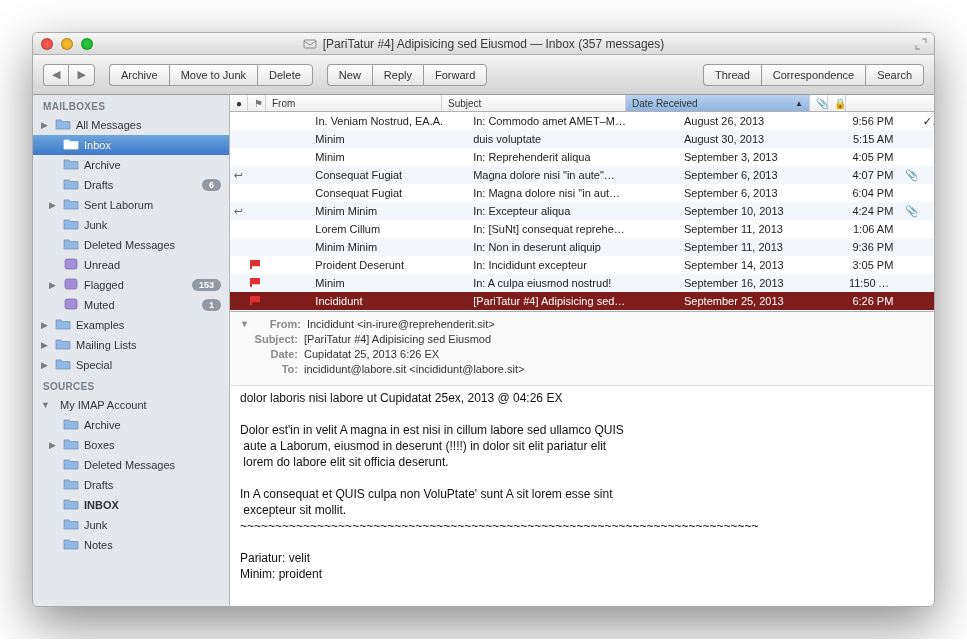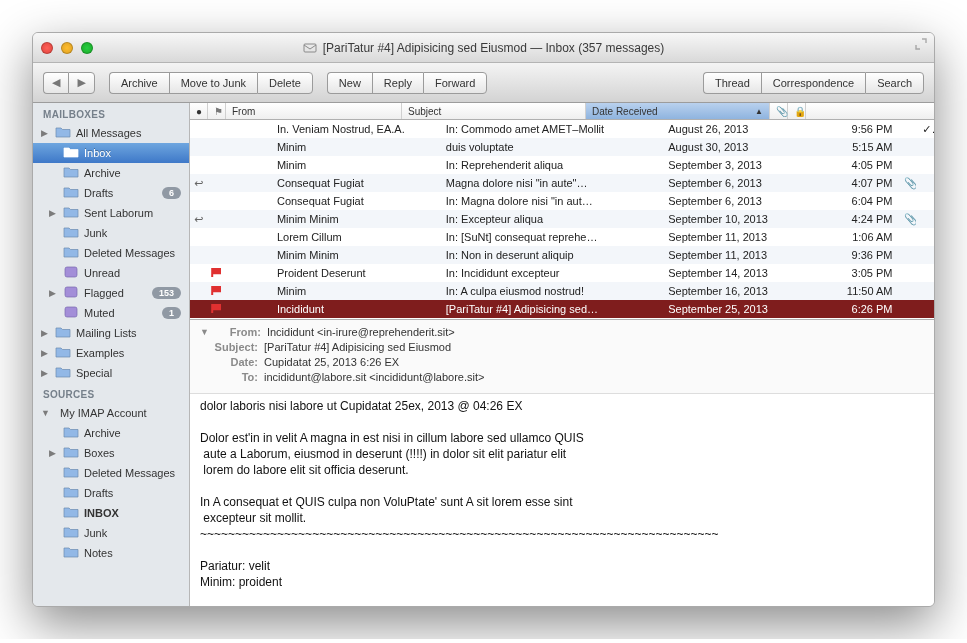--- a/index.html
+++ b/index.html
@@ -4,21 +4,21 @@
 <style>
   * { box-sizing: border-box; margin: 0; padding: 0; }
   body { font-family: "Lucida Grande", "Helvetica Neue", Arial, sans-serif; font-size: 11px; background: #fff; }
   .window {
     width: 903px; height: 575px; margin: 32px; border-radius: 6px;
     background: #ececec; box-shadow: 0 18px 50px rgba(0,0,0,0.45); overflow: hidden;
     display: flex; flex-direction: column; border: 1px solid #aaa;
   }
   
   .titlebar {
-    height: 30px; background: linear-gradient(#f7f7f7,#d9d9d9);
+    height: 22px; background: linear-gradient(#f7f7f7,#d9d9d9);
     display: flex; align-items: center; padding: 0 8px; border-bottom: 1px solid #b4b4b4; position: relative;
   }
   .traffic { display:flex; gap:8px; }
   .tl { width:12px; height:12px; border-radius:50%; border:1px solid rgba(0,0,0,0.2);}
   .tl.red{background:radial-gradient(#ff6159,#e0443e);} .tl.yellow{background:radial-gradient(#ffbd2e,#dea123);} .tl.green{background:radial-gradient(#29ce42,#1aab29);}
   .title { position:absolute; left:0; right:0; text-align:center; font-size:12px; color:#3a3a3a; display:flex; gap:6px; justify-content:center; align-items:center;}
   .maxbtn { position:absolute; right:6px; top:4px; width:14px; height:14px; opacity:0.5;}
   
   .toolbar {
     height: 40px; background: linear-gradient(#f4f4f4,#d3d3d3); border-bottom:1px solid #9c9c9c;
@@ -31,21 +31,21 @@
     box-shadow: 0 1px 0 rgba(255,255,255,0.7) inset;
   }
   .seg .btn { border-radius:0; border-right-width:0; }
   .seg .btn:first-child{ border-top-left-radius:4px; border-bottom-left-radius:4px;}
   .seg .btn:last-child{ border-top-right-radius:4px; border-bottom-right-radius:4px; border-right-width:1px;}
   .nav .btn{ padding: 0 8px; color:#777;}
   .spacer{ flex:1;}
   
   .body { flex:1; display:flex; overflow:hidden;}
   
-  .sidebar { width:157px; background:#e4e8ec; border-right:1px solid #b7b7b7; overflow-y:auto; padding-bottom:15px;}
+  .sidebar { width:197px; background:#e4e8ec; border-right:1px solid #b7b7b7; overflow-y:auto; padding-bottom:15px;}
   .sb-header { font-size:10px; font-weight:bold; color:#76808b; padding:6px 10px 3px; text-transform:uppercase; letter-spacing:0.3px;}
   .sb-item { display:flex; align-items:center; height:20px; padding:0 8px 0 8px; gap:5px; color:#333; cursor:default;}
   .sb-item.sel { background: linear-gradient(#6ea6df,#3e78c8); color:#fff;}
   .sb-item.sel .sb-label{ color:#fff; text-shadow:0 -1px 0 rgba(0,0,0,0.3);}
   .sb-item.sel .tri, .sb-item.sel svg *{ stroke:#fff; fill:#fff;}
   .tri { width:9px; font-size:9px; color:#7b7b7b;}
   .tri.down::before{content:"▼";} .tri.right::before{content:"▶";} .tri.none::before{content:"";}
   .sb-indent1{ padding-left: 16px;}
   .sb-label{ flex:1; white-space:nowrap; overflow:hidden; text-overflow:ellipsis; font-size:11px; color:#333;}
   .sb-count{ background:#9099a4; color:#fff; font-size:9px; font-weight:bold; border-radius:8px; padding:1px 7px;}
@@ -209,28 +209,28 @@
                 <rect x="2" y="2" width="12" height="10" rx="2" fill="#a38ed8" stroke="#7a68b0" stroke-width="0.7"></rect>
               </svg></span>
             <span class="sb-label">Muted</span>
             <span class="sb-count">1</span>
           </div>
           <div class="sb-item">
             <span class="tri right"></span>
             <span><svg class="folder-icon" viewBox="0 0 16 14">
                 <path d="M1 3 L6 3 L7.5 4.5 L15 4.5 L15 12 L1 12 Z" fill="#92b8e6" stroke="#6a8ab0" stroke-width="0.7"></path>
               </svg></span>
+            <span class="sb-label">Examples</span>
+          </div>
+          <div class="sb-item">
+            <span class="tri right"></span>
+            <span><svg class="folder-icon" viewBox="0 0 16 14">
+                <path d="M1 3 L6 3 L7.5 4.5 L15 4.5 L15 12 L1 12 Z" fill="#92b8e6" stroke="#6a8ab0" stroke-width="0.7"></path>
+              </svg></span>
             <span class="sb-label">Mailing Lists</span>
-          </div>
-          <div class="sb-item">
-            <span class="tri right"></span>
-            <span><svg class="folder-icon" viewBox="0 0 16 14">
-                <path d="M1 3 L6 3 L7.5 4.5 L15 4.5 L15 12 L1 12 Z" fill="#92b8e6" stroke="#6a8ab0" stroke-width="0.7"></path>
-              </svg></span>
-            <span class="sb-label">Examples</span>
           </div>
           <div class="sb-item">
             <span class="tri right"></span>
             <span><svg class="folder-icon" viewBox="0 0 16 14">
                 <path d="M1 3 L6 3 L7.5 4.5 L15 4.5 L15 12 L1 12 Z" fill="#92b8e6" stroke="#6a8ab0" stroke-width="0.7"></path>
               </svg></span>
             <span class="sb-label">Special</span>
           </div>
         </div>
       <div class="sb-header">SOURCES</div>

